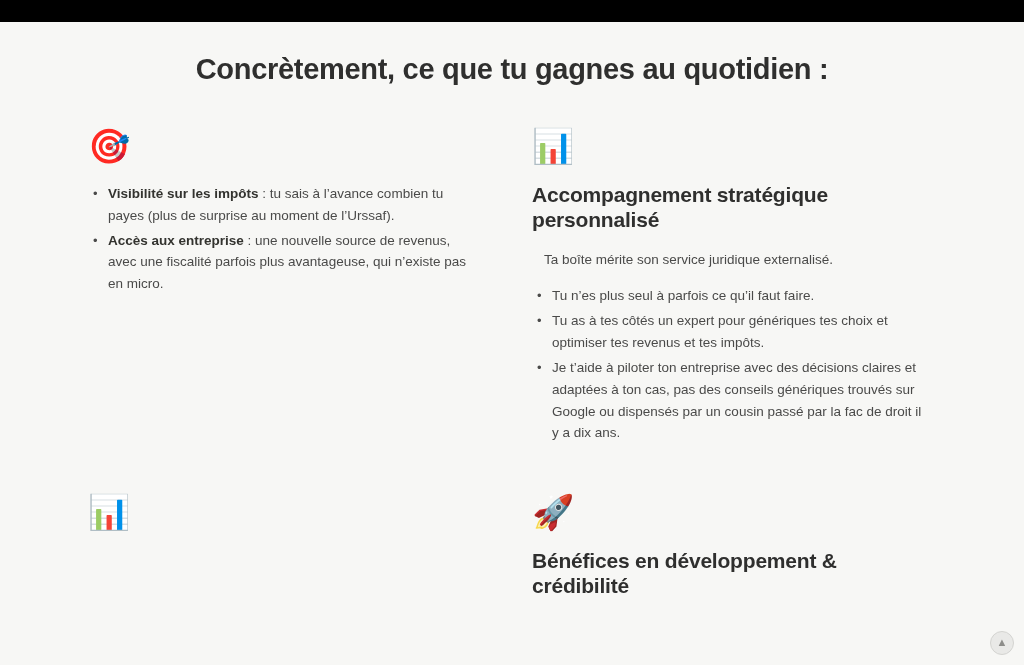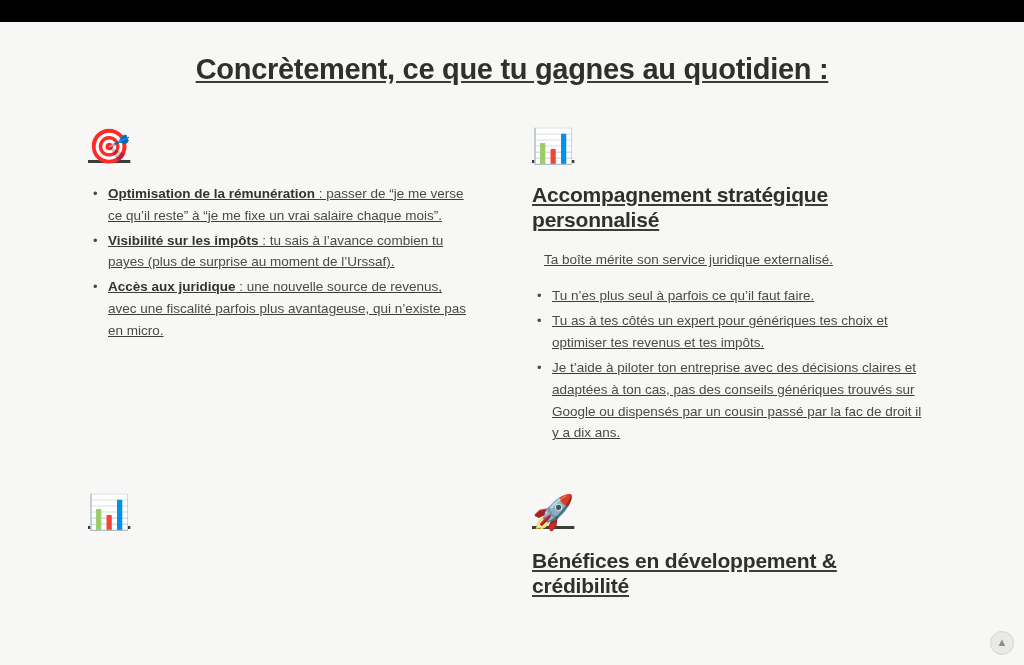--- a/index.html
+++ b/index.html
@@ -16,21 +16,20 @@
     position: relative;
   }
   .topbar {
     height: 22px;
     background: #000000;
     width: 100%;
   }
   .page {
     padding: 0 60px;
     box-sizing: border-box;
-    text-decoration: underline;
   }
   .page-title {
     text-align: center;
     font-size: 29px;
     font-weight: bold;
     letter-spacing: -0.3px;
     color: #2f2f2e;
     margin: 30px 0 0 0;
     line-height: 1.2;
   }
@@ -119,23 +118,22 @@
 
 <div class="page">
 
   <h1 class="page-title">Concrètement, ce que tu gagnes au quotidien :</h1>
 
   <div class="grid">
 
     <div class="col left">
       <span class="card-icon">🎯</span>
       <ul class="card-list">
-        <li><b>Optimisation de la rémunération</b><span> : passer de “je me verse ce qu’il reste” à “je me fixe un vrai salaire chaque mois”.</span></li>
         <li><b>Visibilité sur les impôts</b><span> : tu sais à l’avance combien tu payes (plus de surprise au moment de l’Urssaf).</span></li>
-        <li><b>Accès aux juridique</b><span> : une nouvelle source de revenus, avec une fiscalité parfois plus avantageuse, qui n’existe pas en micro.</span></li>
+        <li><b>Accès aux entreprise</b><span> : une nouvelle source de revenus, avec une fiscalité parfois plus avantageuse, qui n’existe pas en micro.</span></li>
       </ul>
     </div>
 
     <div class="col right">
       <span class="card-icon">📊</span>
       <h2 class="card-title">Accompagnement stratégique personnalisé</h2>
       <p class="card-intro">Ta boîte mérite son service juridique externalisé.</p>
       <ul class="card-list">
         <li><span>Tu n’es plus seul à parfois ce qu’il faut faire.</span></li>
         <li><span>Tu as à tes côtés un expert pour génériques tes choix et optimiser tes revenus et tes impôts.</span></li>

